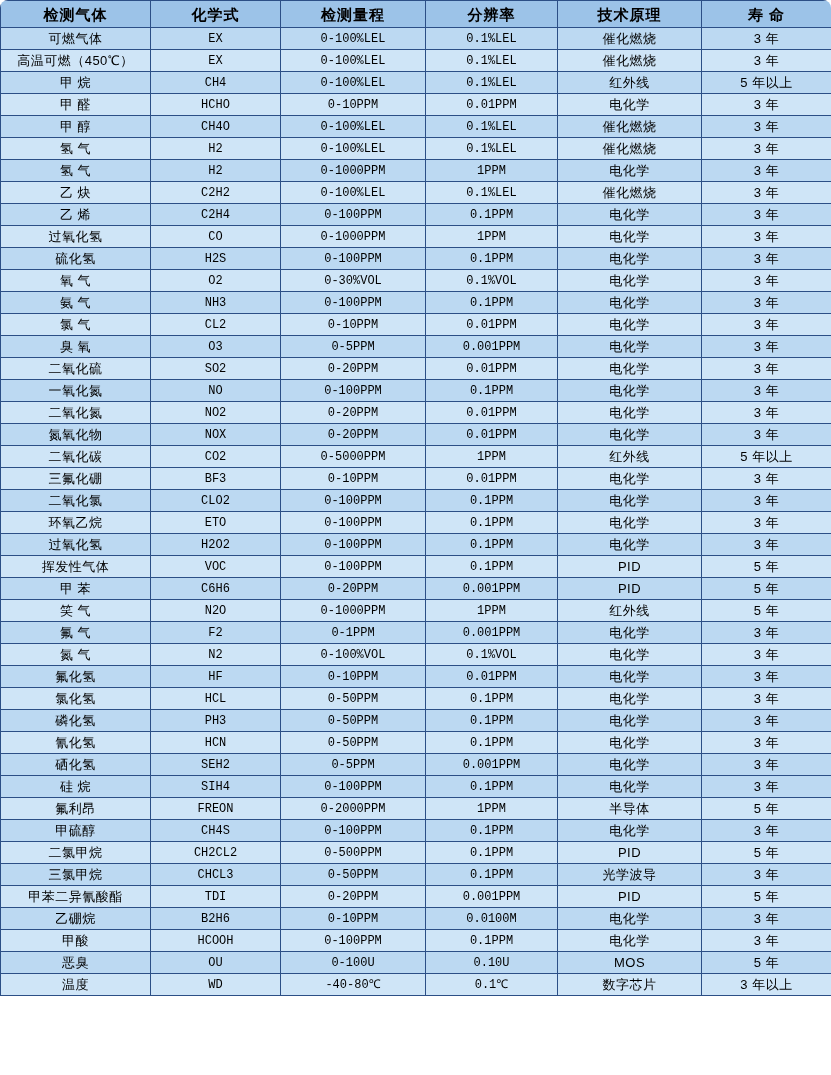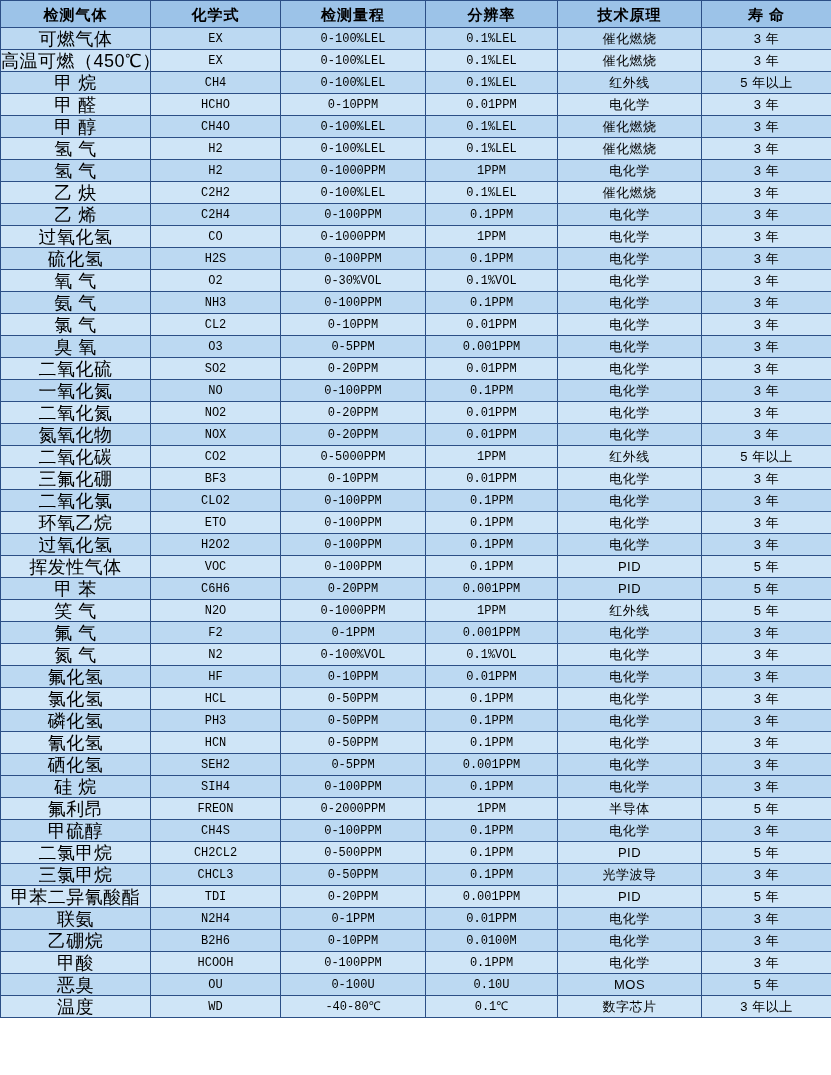--- a/index.html
+++ b/index.html
@@ -9,20 +9,21 @@
   }
   body {
     font-family: "Liberation Sans", sans-serif;
   }
   #sheet {
     width: 831px;
     height: 1075px;
     box-sizing: border-box;
     background: #ffffff;
     overflow: hidden;
+    border-radius: 8px;
   }
   table.gas-table {
     border-collapse: collapse;
     width: 831px;
     table-layout: fixed;
   }
   table.gas-table col.c0 { width: 150px; }
   table.gas-table col.c1 { width: 130px; }
   table.gas-table col.c2 { width: 145px; }
   table.gas-table col.c3 { width: 132px; }
@@ -53,21 +54,21 @@
     background: #bcd9f2;
   }
   table.gas-table tbody tr.even td {
     background: #cfe5f7;
   }
   table.gas-table tbody td {
     color: #000000;
     font-size: 13px;
   }
   table.gas-table tbody td.name {
-    font-size: 18px;
+    font-size: 13px;
     letter-spacing: 0.5px;
   }
   table.gas-table tbody td.formula,
   table.gas-table tbody td.range,
   table.gas-table tbody td.resolution {
     font-family: "Liberation Mono", monospace;
     font-size: 12px;
     letter-spacing: 0px;
   }
   table.gas-table tbody td.principle,
@@ -414,28 +415,20 @@
         </tr>
         <tr class="even">
           <td class="name">甲苯二异氰酸酯</td>
           <td class="formula">TDI</td>
           <td class="range">0-20PPM</td>
           <td class="resolution">0.001PPM</td>
           <td class="principle">PID</td>
           <td class="life">5 年</td>
         </tr>
         <tr class="odd">
-          <td class="name">联氨</td>
-          <td class="formula">N2H4</td>
-          <td class="range">0-1PPM</td>
-          <td class="resolution">0.01PPM</td>
-          <td class="principle">电化学</td>
-          <td class="life">3 年</td>
-        </tr>
-        <tr class="odd">
           <td class="name">乙硼烷</td>
           <td class="formula">B2H6</td>
           <td class="range">0-10PPM</td>
           <td class="resolution">0.0100M</td>
           <td class="principle">电化学</td>
           <td class="life">3 年</td>
         </tr>
         <tr class="even">
           <td class="name">甲酸</td>
           <td class="formula">HCOOH</td>

